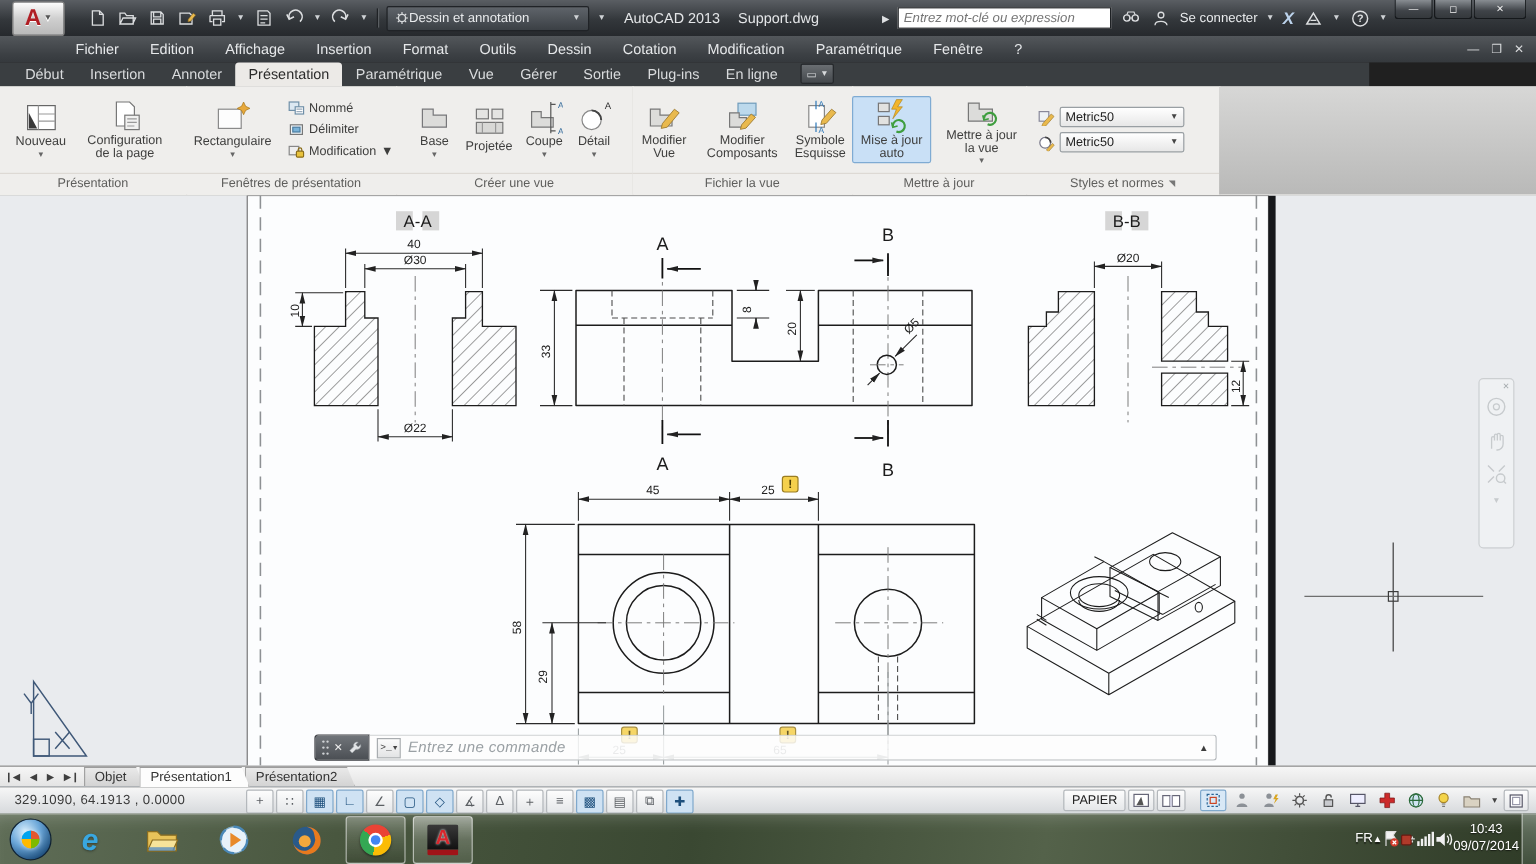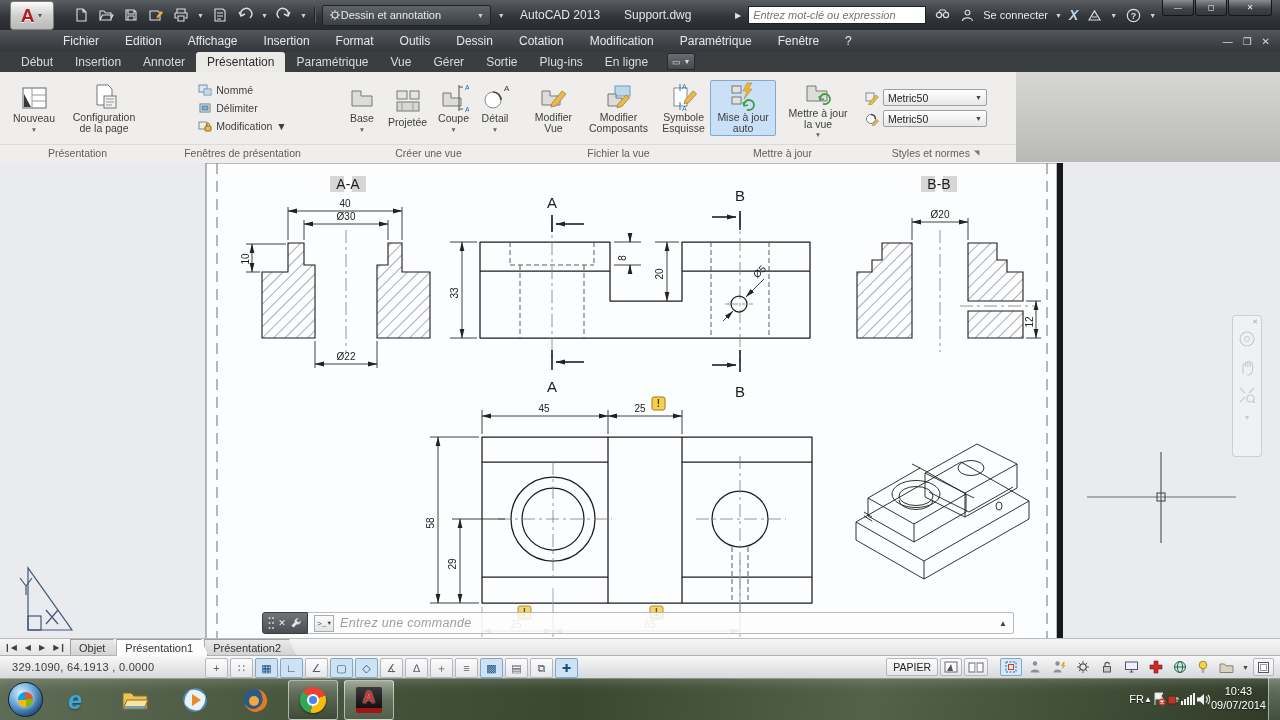--- a/index.html
+++ b/index.html
@@ -17,42 +17,42 @@
     font-weight:bold;font-size:19px;color:#b01e24;text-shadow:0 1px 0 #fff}
   #alogo i{font-style:normal;font-size:7px;color:#555;margin-left:2px}
   .qat{display:flex;align-items:center;gap:7px;left:72px;top:5px;height:20px}
   .qbtn{width:18px;height:18px;display:flex;align-items:center;justify-content:center}
   .qsep{width:1px;height:16px;background:#1f2225;box-shadow:1px 0 0 #5a5e62}
   .qdd{color:#cfd2d5;font-size:7px}
   #wscombo{display:flex;align-items:center;padding:0 6px;height:19px;width:155px;
     background:linear-gradient(#5f646a,#3b4045);border:1px solid #202327;border-radius:2px;
     color:#e8eaec;font-size:11px}
   #wscombo .dd{margin-left:auto;font-size:7px;color:#cfd2d5}
-  #apptitle{left:520px;top:8px;color:#e4e6e8;font-size:12px;display:flex;gap:24px}
+  #apptitle{left:520px;top:8px;color:#e4e6e8;font-size:12px;display:flex;gap:15px}
   #infocenter{left:735px;top:6px;display:flex;align-items:center;gap:7px;color:#dfe1e3}
   #icsearch{width:168px;height:16px;border:1px solid #1e2124;background:#fff;color:#555;
     font-size:11px;font-style:italic;padding:0 4px;font-family:"Liberation Sans",sans-serif}
   .icico{display:flex;align-items:center;justify-content:center;width:18px;height:18px}
   #signin{font-size:11px;color:#e8eaec}
   .winbtns{right:8px;top:0;display:flex}
   .wb{width:30px;height:15px;border:1px solid #15181b;border-top:none;
     background:linear-gradient(#888d92,#3f4348 60%,#34383c);color:#f1f1f1;font-size:8px;
     display:flex;align-items:center;justify-content:center;border-radius:0 0 3px 3px;margin-left:1px}
   .wb.close{width:42px}
 
   
   #menubar{left:0;top:30px;width:1280px;height:22px;
     background:linear-gradient(#53575b,#3c4044 70%,#35393d);display:flex;align-items:center;
     padding-left:50px;box-sizing:border-box}
   .mitem{color:#e6e8ea;font-size:12px;padding:0 13px;height:22px;display:flex;align-items:center}
   #mwinctl{position:absolute;right:10px;top:0;height:22px;display:flex;align-items:center;gap:10px;
     color:#d8dadc;font-size:10px}
 
   
-  #tabrow{left:0;top:52px;width:1280px;height:20px;background:#3a3e41;display:flex;align-items:flex-end;padding-left:10px;box-sizing:border-box}
+  #tabrow{left:0;top:52px;width:1141px;height:20px;background:#3a3e41;display:flex;align-items:flex-end;padding-left:10px;box-sizing:border-box}
   .rtab{color:#d9dbdd;font-size:12px;padding:3px 11px 3px;border-radius:3px 3px 0 0}
   .rtab.active{background:#eceae7;color:#2b2b2b}
   #ribmin{margin-left:8px;margin-bottom:2px;width:26px;height:15px;border:1px solid #26292c;border-radius:2px;
     background:linear-gradient(#6a6e72,#44484c);color:#d8dadc;font-size:7px;display:flex;align-items:center;justify-content:center;gap:3px}
 
   
   #ribbon{left:0;top:72px;width:1280px;height:91px;background:#efeeec;border-bottom:1px solid #8f8f8d}
   .panel{position:absolute;top:0;height:90px;border-right:1px solid #d3d0cb;background:#efeeec}
   .pbody{height:72px;display:flex;align-items:center;justify-content:center;gap:5px}
   .plabel{height:16px;border-top:1px solid #ddd9d4;font-size:10.5px;color:#5e5e5c;
@@ -305,20 +305,28 @@
             <path d="M17 17 h8 M17 20 h8 M17 23 h6" stroke="#999" fill="none"></path>
           </svg>
         <span>Configuration de la page</span>
       </div>
     </div>
     <div class="plabel">Présentation</div>
   </div>
 
   <div class="panel" style="left:155px;width:175px">
     <div class="pbody">
+      <div class="bigbtn" style="width:74px">
+        <svg viewBox="0 0 30 30">
+            <rect x="3" y="8" width="19" height="16" fill="#fdfdfd" stroke="#8a8a8a"></rect>
+            <path d="M24 2 l1.7 3.6 3.6 1.7 -3.6 1.7 -1.7 3.6 -1.7 -3.6 -3.6 -1.7 3.6 -1.7 z" fill="#e8a93c" stroke="#a8791c" stroke-width=".6"></path>
+          </svg>
+        <span>Rectangulaire</span>
+          <span class="cdd">▼</span>
+      </div>
       <div class="smcol">
         <div class="smbtn">
           <svg viewBox="0 0 14 14">
               <rect x="1" y="2" width="8" height="7" fill="#dce8f2" stroke="#6f8fa8"></rect>
               <rect x="6" y="6" width="7" height="6" fill="#fff" stroke="#6f8fa8"></rect>
               <path d="M7 8 h5 M7 10 h5" stroke="#9ab"></path>
             </svg>
           <span>Nommé</span>
         </div>
         <div class="smbtn">

